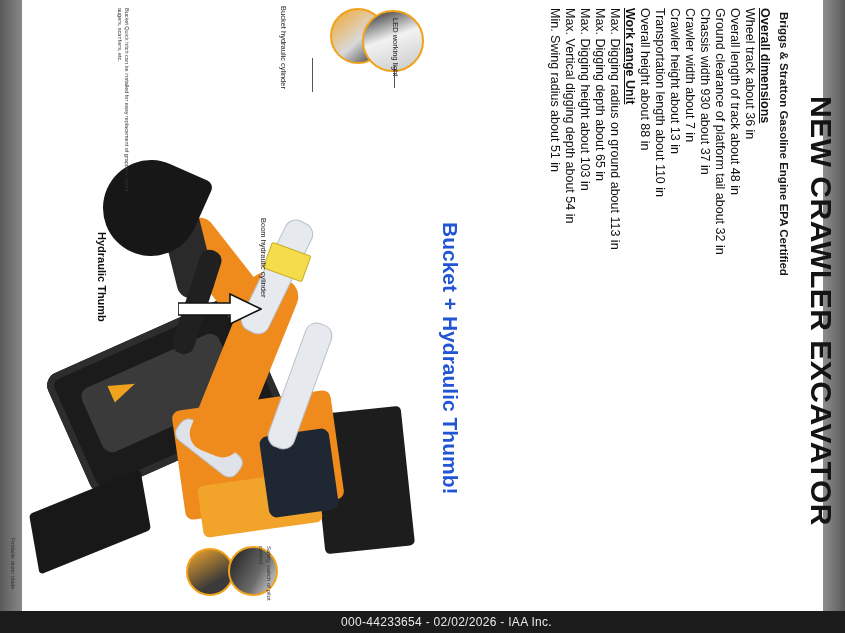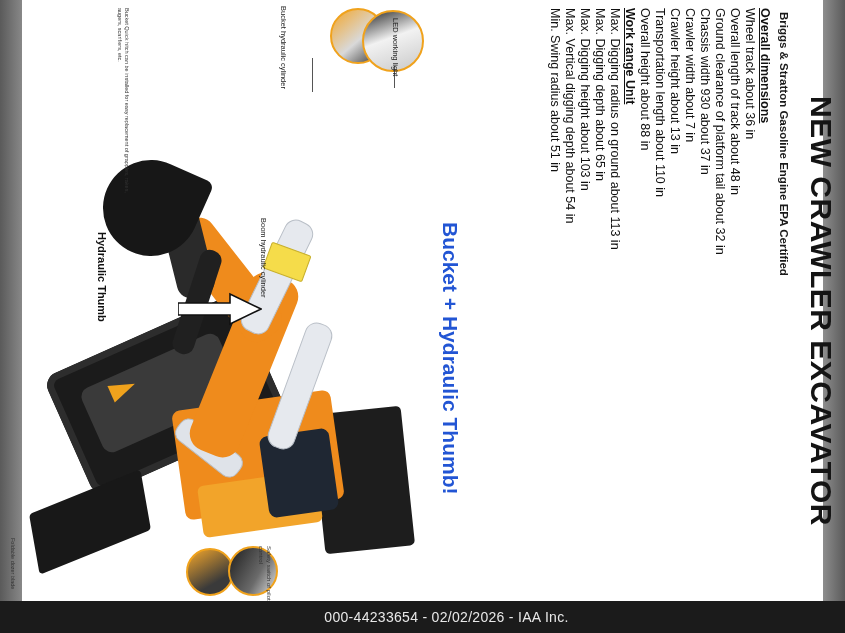--- a/index.html
+++ b/index.html
@@ -244,24 +244,24 @@
     left: 178px;
     top: 292px;
     width: 84px;
     height: 34px;
   }
 
   
   #footer {
     position: absolute;
     left: 0; right: 0; bottom: 0;
-    height: 32px;
+    height: 22px;
     background: #1b1b1b;
     color: #e8e8e8;
-    font-size: 14px;
+    font-size: 12px;
     display: flex;
     align-items: center;
     justify-content: center;
     letter-spacing: 0.3px;
     padding-left: 48px;
   }
 </style>
 </head>
 <body>
 

